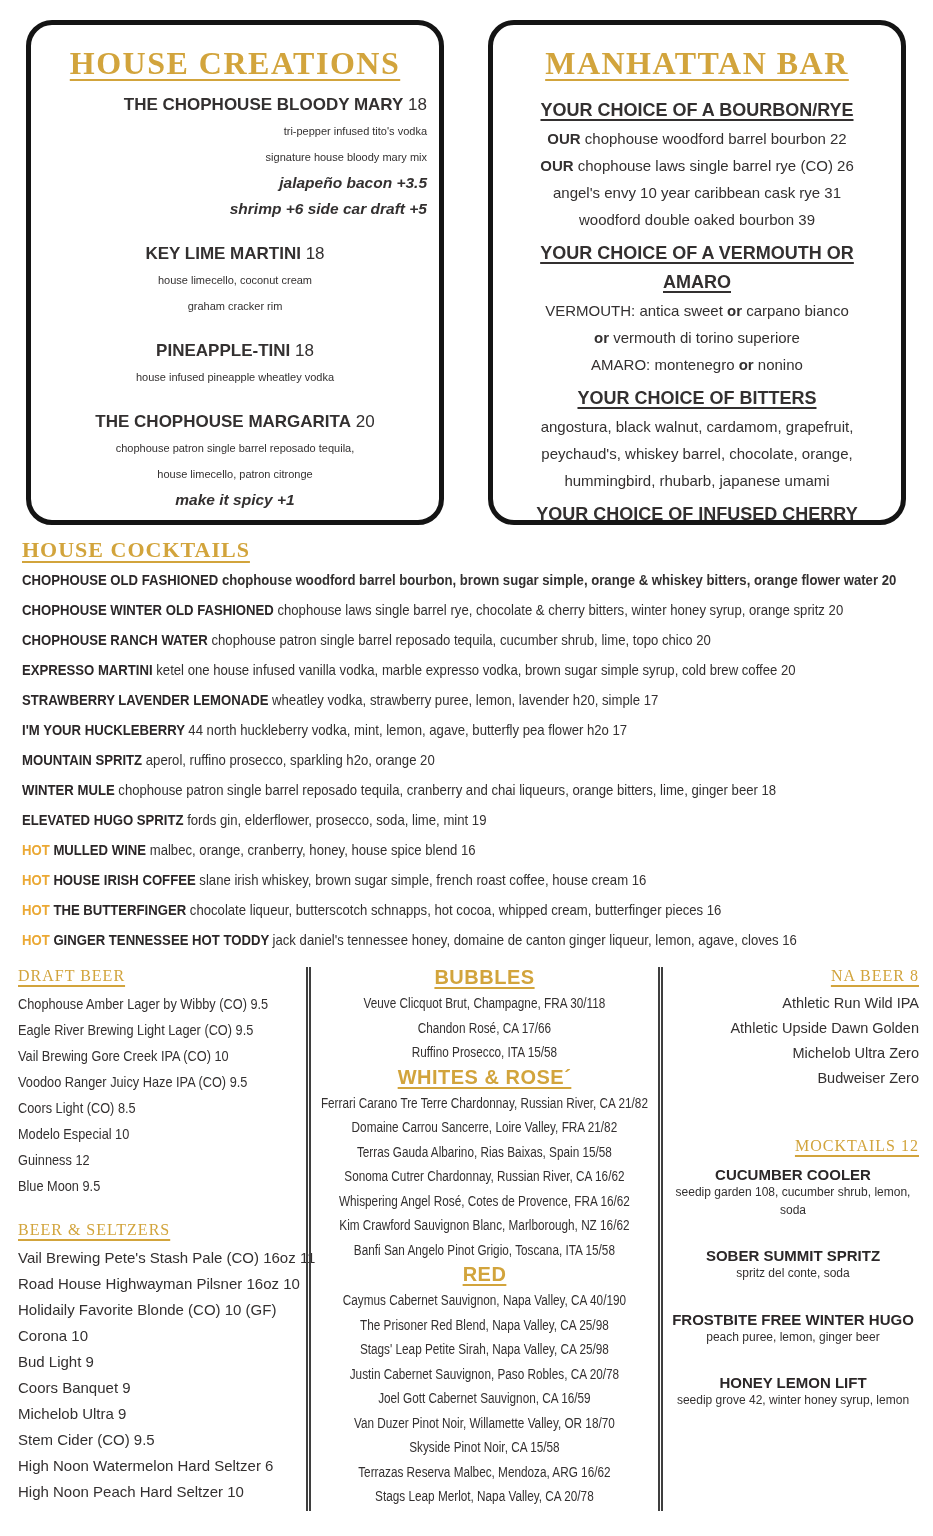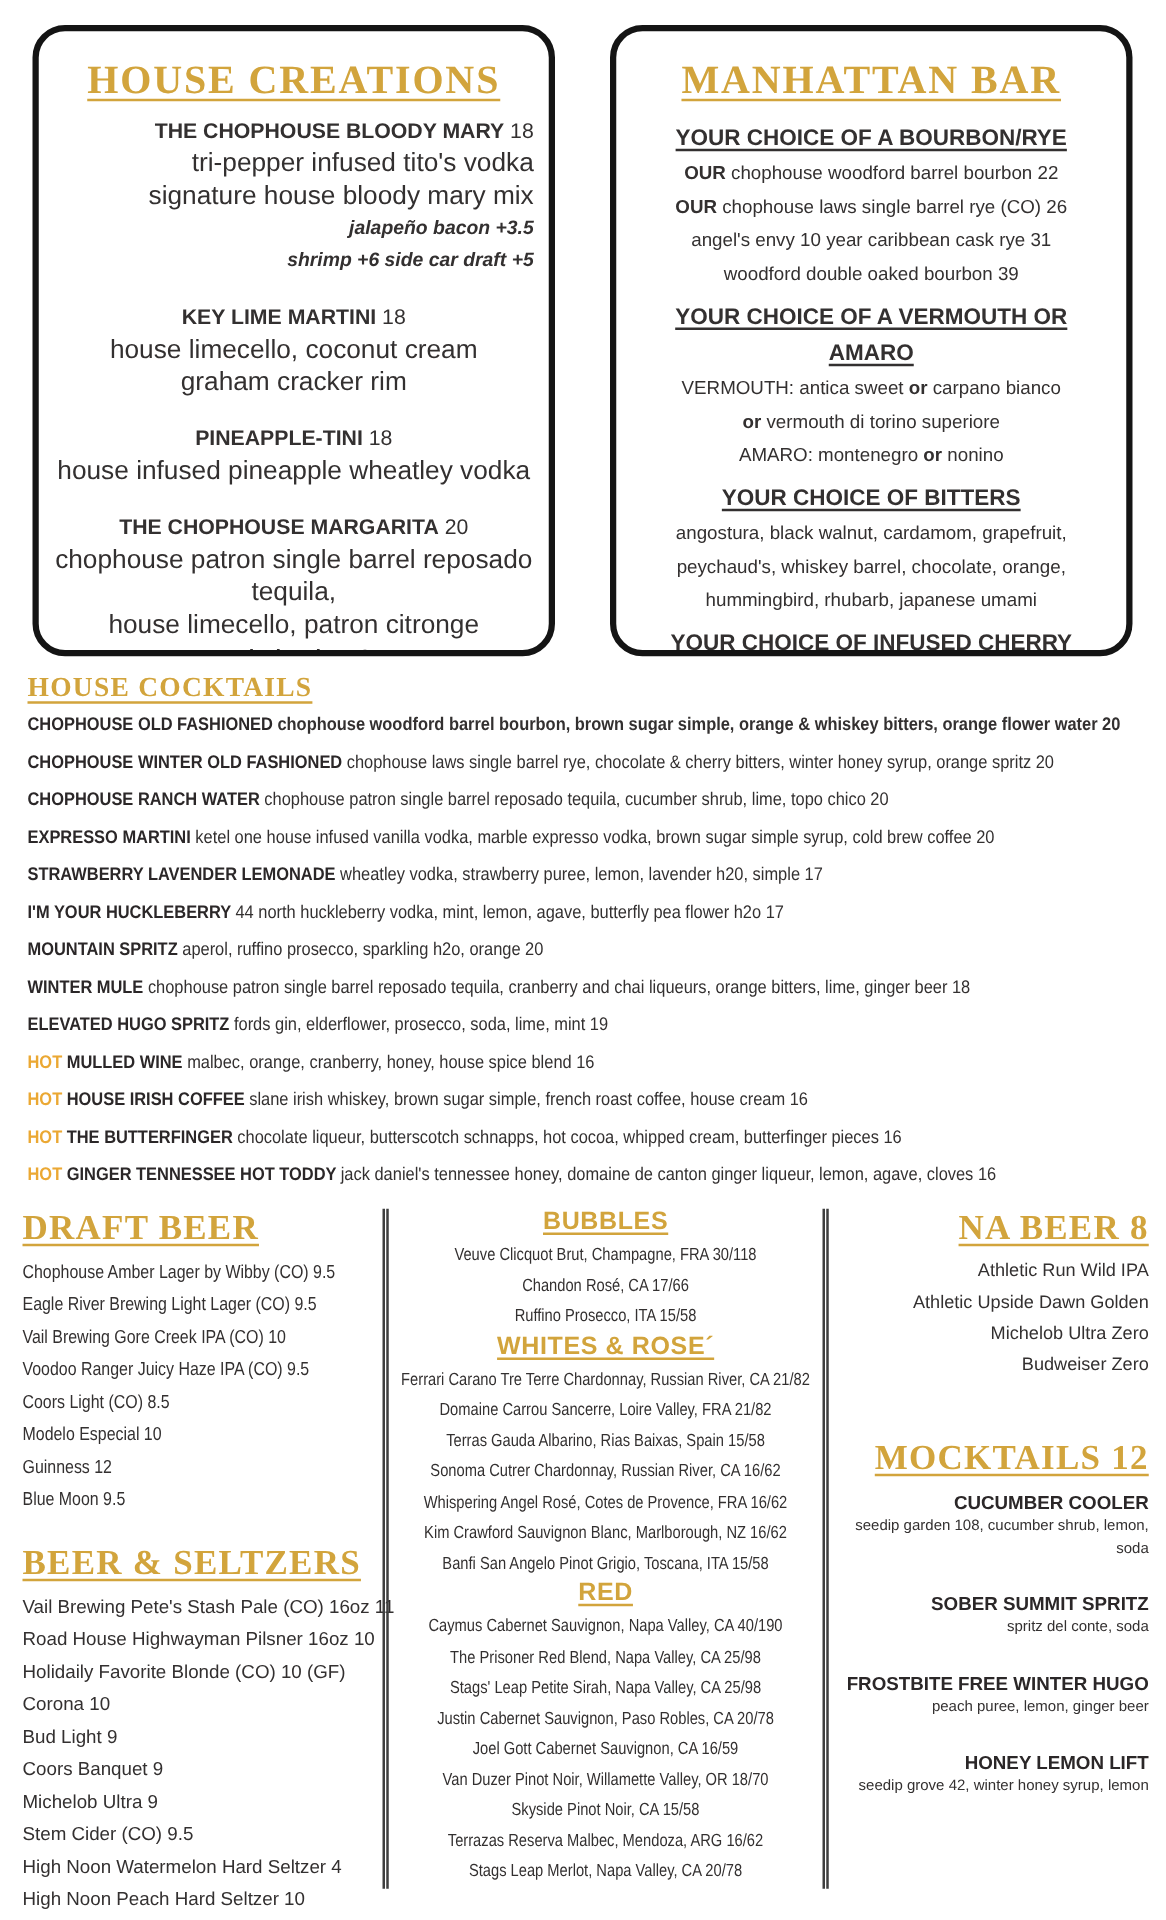--- a/index.html
+++ b/index.html
@@ -13,53 +13,53 @@
   
   .top-row{display:flex;gap:44px;padding:20px 27px 0 26px;box-sizing:border-box;}
   .box{flex:1;border:5px solid var(--border,#141414);border-radius:26px;height:505px;
        box-sizing:border-box;text-align:center;padding:10px 12px 0;overflow:hidden;}
   .box-title{font-weight:bold;font-size:32px;letter-spacing:1.5px;margin:10px 0 8px;
        text-decoration:underline;text-underline-offset:5px;text-decoration-thickness:2px;}
   .hc-item{margin-top:19px;}
   .hc-item:first-child{margin-top:10px;text-align:right;}
   .hc-name{font-size:17px;font-weight:bold;line-height:26px;}
   .hc-price{font-weight:400;}
-  .hc-line{font-size:21px;line-height:26px;}
+  .hc-line{font-size:11px;line-height:26px;}
   .hc-extra{font-size:15.5px;line-height:26px;font-weight:bold;font-style:italic;}
   .mb-heading{font-size:18px;font-weight:bold;line-height:29px;margin-top:6px;
        text-decoration:underline;text-underline-offset:3px;text-decoration-thickness:2px;}
   .mb-section:first-child .mb-heading{margin-top:14px;}
   .mb-line{font-size:15px;line-height:27px;white-space:nowrap;}
   
   .cocktails{padding:0 22px;margin-top:12px;}
   .section-title{font-weight:bold;font-size:22px;letter-spacing:1px;margin:0 0 2px;
        text-decoration:underline;text-underline-offset:4px;text-decoration-thickness:2px;}
   .ck-list{transform:scaleX(0.9);transform-origin:0 0;width:111%;}
   .ck-line{font-size:14.6px;line-height:30px;white-space:nowrap;}
   .ck-name{color:#2b2728;}
   .ck-hot{color:var(--hot,#EBA833);}
   .all-bold .ck-desc{font-weight:bold;}
   
   .columns{display:flex;margin-top:10px;padding:0 12px 0 18px;height:560px;box-sizing:border-box;}
-  .col-title{font-weight:bold;font-size:28px;letter-spacing:1px;margin:2px 0 6px;
+  .col-title{font-weight:normal;font-size:16px;letter-spacing:1px;margin:2px 0 6px;
        text-decoration:underline;text-underline-offset:4px;text-decoration-thickness:2px;}
   .col-left{width:288px;flex:none;}
   .condensed{transform:scaleX(0.85);transform-origin:0 0;width:118%;}
   .col-item{font-size:15px;line-height:26px;white-space:nowrap;}
   .gap-top{margin-top:22px;}
   .divider{border-left:5px double #3f3f3f;margin:2px 0 14px;}
   .col-mid{flex:1;text-align:center;padding:0 4px;min-width:0;}
   .sans-heading{font-size:20px;font-weight:bold;letter-spacing:.5px;margin:1px 0 2px;
        text-decoration:underline;text-underline-offset:3px;text-decoration-thickness:2px;}
   .mid-list{transform:scaleX(0.84);transform-origin:50% 0;width:120%;margin-left:-10%;}
   .mid-item{font-size:14px;line-height:24.5px;white-space:nowrap;}
   .col-right{width:252px;flex:none;text-align:right;padding-left:4px;padding-right:2px;}
   .right-item{font-size:14.5px;line-height:25px;}
   .mock-title{margin-top:46px;}
-  .mock-item{margin-top:27px;}
+  .mock-item{margin-top:27px;text-align:center;}
   .mock-item:first-child{margin-top:10px;}
   .mock-name{font-size:15px;font-weight:bold;line-height:19px;color:#2b2728;}
   .mock-desc{font-size:12px;line-height:17.5px;}
 </style>
 </head>
 <body>
 
 <div class="page">
 
   <div class="top-row">
@@ -157,21 +157,21 @@
       <h2 class="col-title serif gold gap-top">BEER &amp; SELTZERS</h2>
       <div id="seltzer-list">
           <div class="col-item">Vail Brewing Pete's Stash Pale (CO) 16oz 11</div>
           <div class="col-item">Road House Highwayman Pilsner 16oz 10</div>
           <div class="col-item">Holidaily Favorite Blonde (CO)  10 (GF)</div>
           <div class="col-item">Corona 10</div>
           <div class="col-item">Bud Light 9</div>
           <div class="col-item">Coors Banquet 9</div>
           <div class="col-item">Michelob Ultra 9</div>
           <div class="col-item">Stem Cider (CO) 9.5</div>
-          <div class="col-item">High Noon Watermelon Hard Seltzer 4</div>
+          <div class="col-item">High Noon Watermelon Hard Seltzer 6</div>
           <div class="col-item">High Noon Peach Hard Seltzer 10</div>
         </div>
     </div>
 
     <div class="divider"></div>
 
     <div class="col-mid">
       <h2 class="sans-heading gold">BUBBLES</h2>
       <div id="bubbles-list" class="mid-list">
           <div class="mid-item">Veuve Clicquot Brut, Champagne, FRA 30/118</div>

